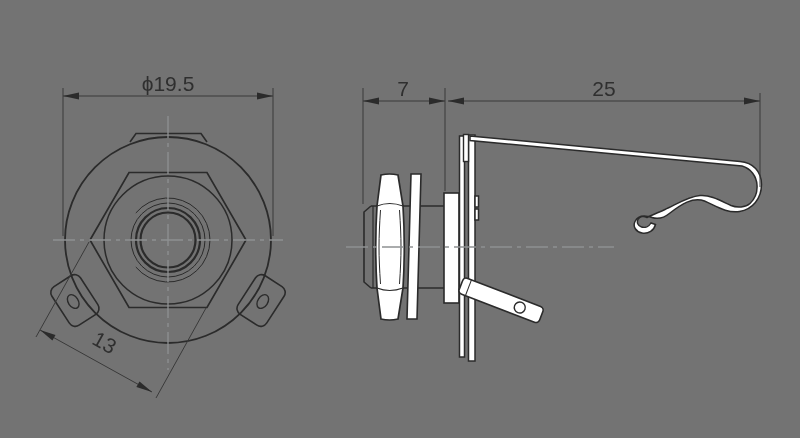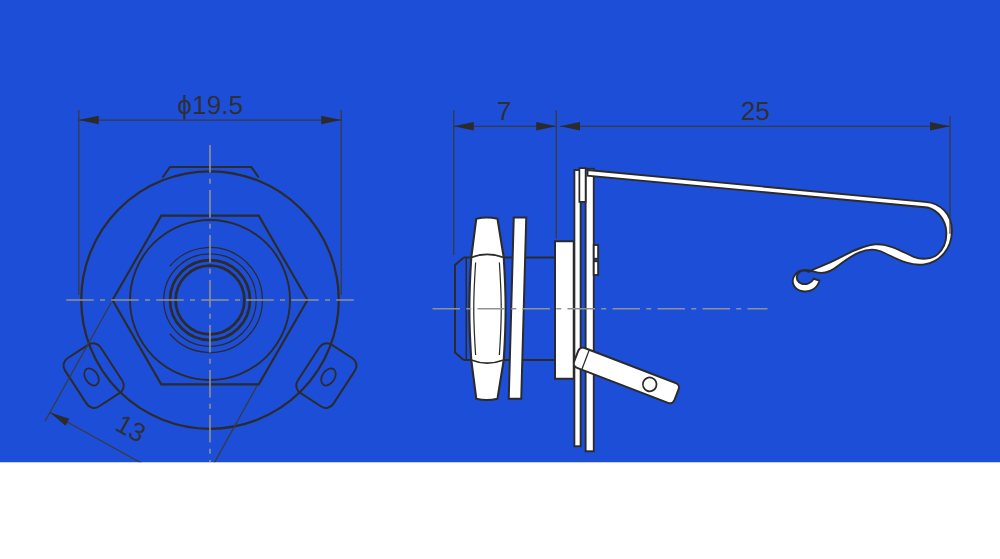--- a/index.html
+++ b/index.html
@@ -1,16 +1,16 @@
 <!DOCTYPE html>
 <html><head>
 <meta charset="utf-8">
 <style>
   html,body{margin:0;padding:0;background:#ffffff;}
-  .stage{width:800px;height:370px;background:#1d4ed8;position:relative;overflow:hidden;}
+  .stage{width:800px;height:438px;background:#737373;position:relative;overflow:hidden;}
   svg{display:block;}
   text.dim{
     font-family:"Liberation Sans","DejaVu Sans",sans-serif;
     font-size:21px;
     fill:#2f2f2f;
   }
 </style>
 </head>
 <body>
 

